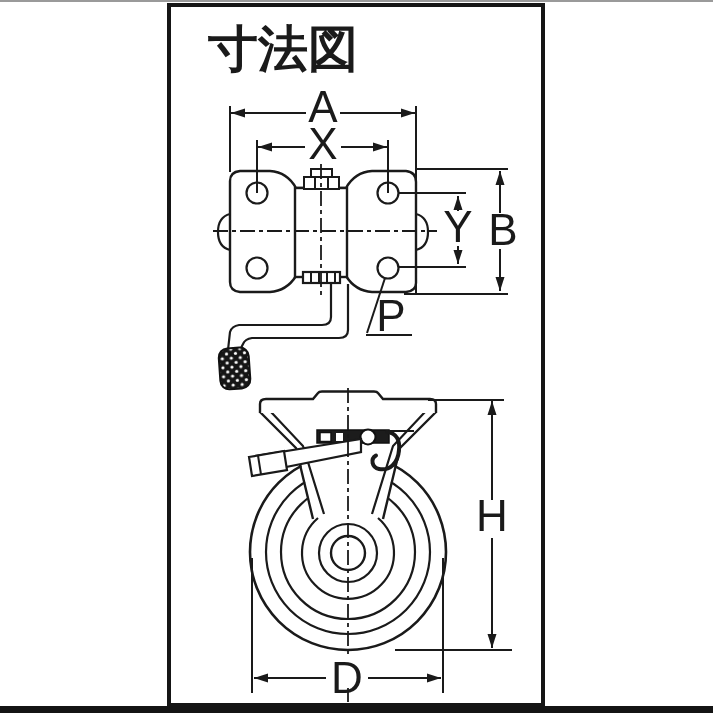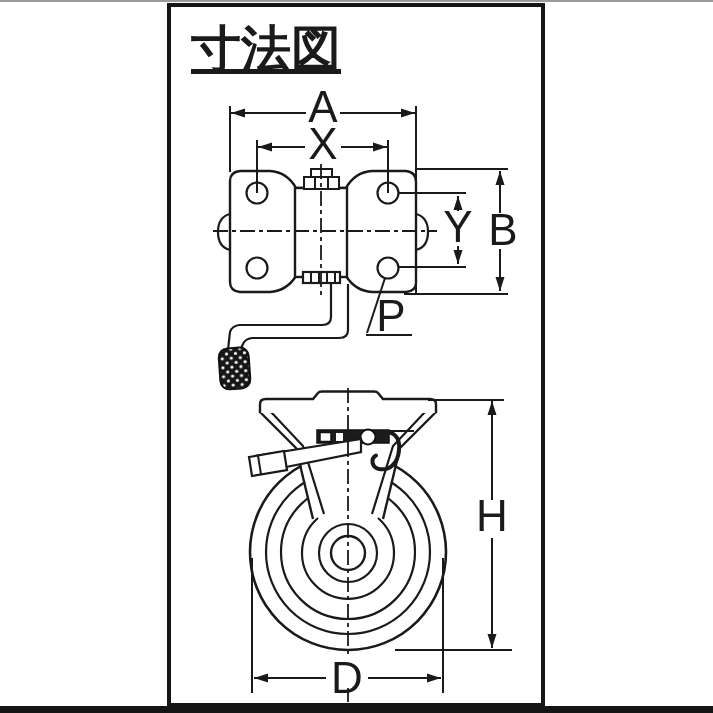--- a/index.html
+++ b/index.html
@@ -7,23 +7,23 @@
     width:713px;height:713px;position:relative;background:#ffffff;
     font-family:"Liberation Sans", sans-serif;overflow:hidden;
   }
   .top-line{position:absolute;left:0;top:0;width:713px;height:2px;background:#9a9a9a;}
   .bottom-bar{position:absolute;left:0;top:706px;width:713px;height:7px;background:#141414;}
   .frame{
     position:absolute;left:167px;top:3px;width:378px;height:704px;
     border:4px solid #151515;box-sizing:border-box;background:#ffffff;
   }
   .title{
-    position:absolute;left:191px;top:22px;width:160px;
+    position:absolute;left:208px;top:22px;width:160px;
     font-size:50px;font-weight:700;color:#1a1a1a;line-height:1.1;
-    letter-spacing:0px;white-space:nowrap;text-decoration:underline;
+    letter-spacing:0px;white-space:nowrap;
   }
   svg{position:absolute;left:0;top:0;}
   .ln{stroke:#1a1a1a;fill:none;}
   .dim{stroke:#1a1a1a;stroke-width:2;fill:none;}
   .arr{fill:#1a1a1a;stroke:none;}
   .lbl{font-family:"Liberation Sans",sans-serif;font-size:44px;fill:#1a1a1a;text-anchor:middle;}
   .cl{stroke:#1a1a1a;stroke-width:1.8;fill:none;stroke-dasharray:15 4 4 4;}
 </style>
 </head>
 <body>

